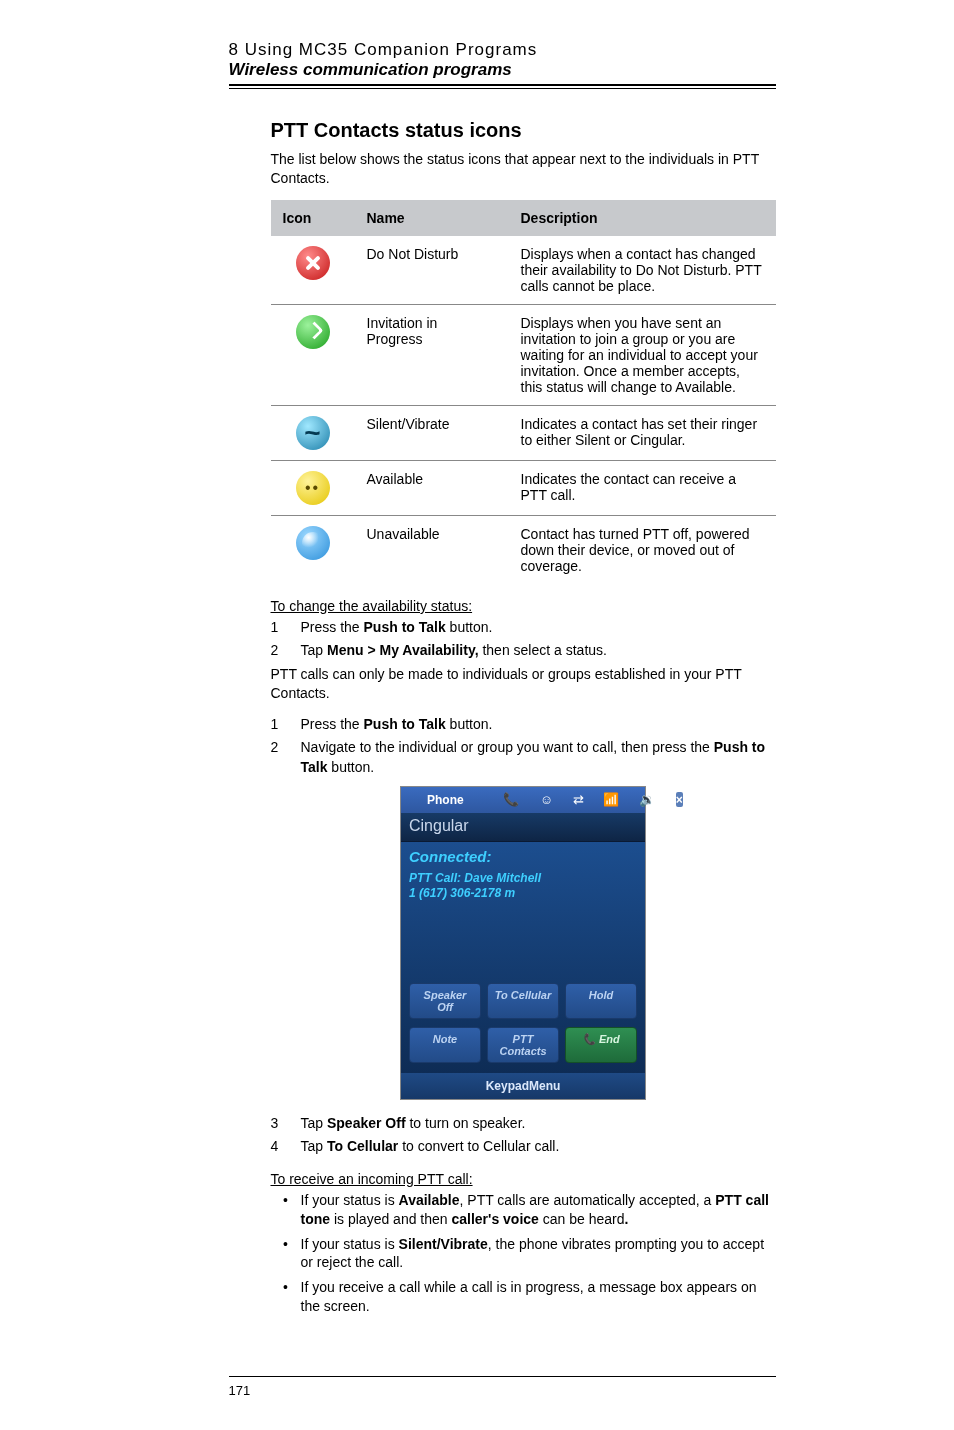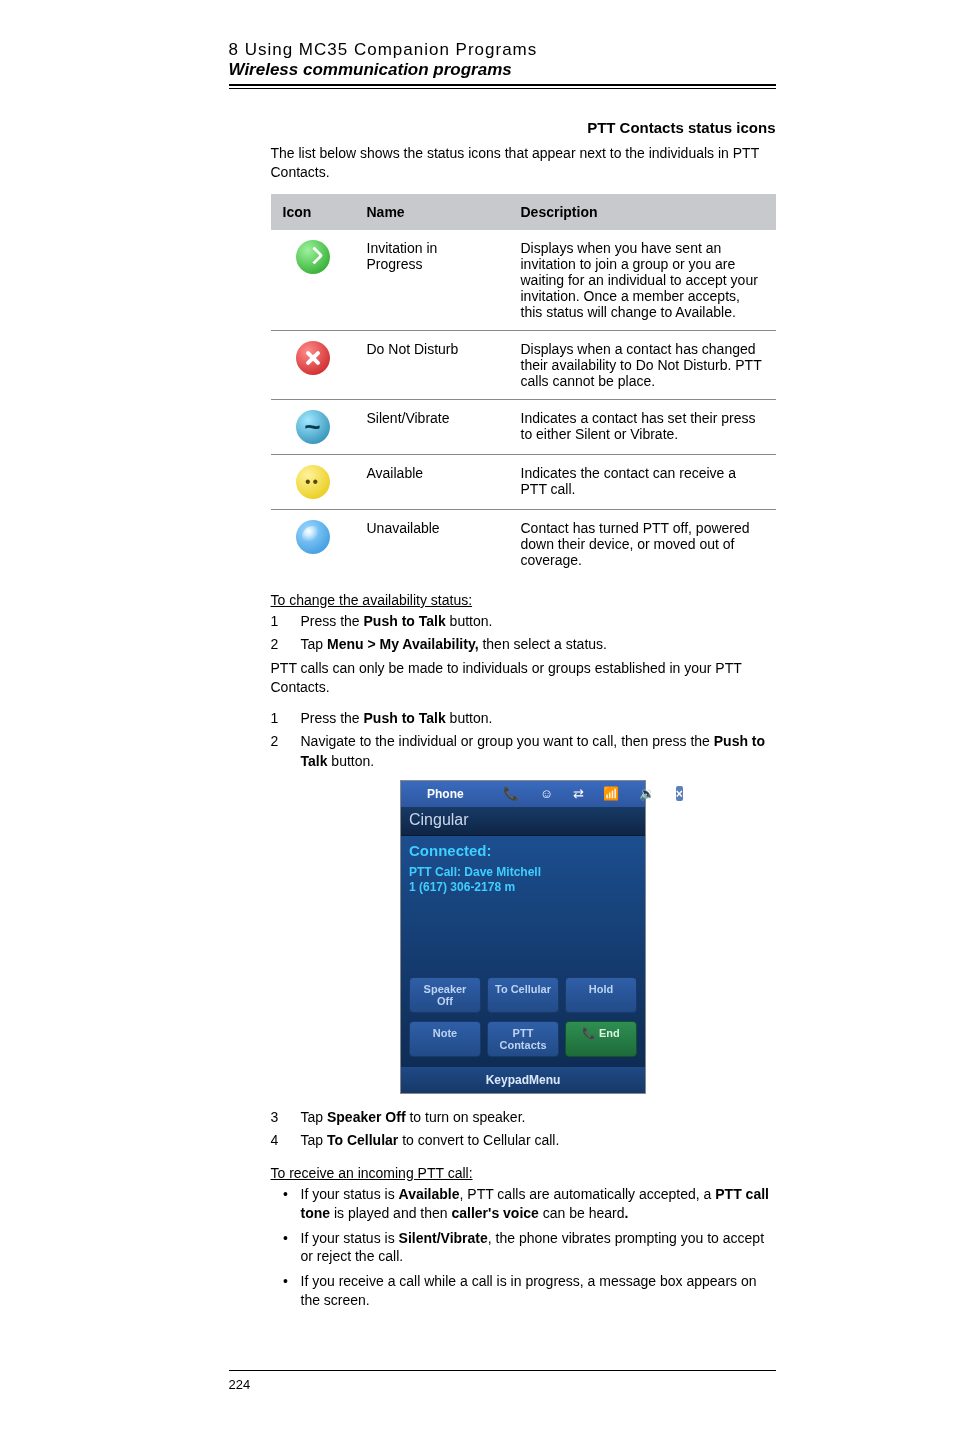--- a/index.html
+++ b/index.html
@@ -34,23 +34,22 @@
   }
   .hr-thin {
     border: none;
     border-top: 1px solid #000;
     margin: 2px 0 30px 0;
   }
   .section-content {
     margin-left: 42px;
   }
   .subheading {
-    font-size: 15px;
+    font-size: 20px;
     margin: 0 0 8px 0;
-    text-align: right;
   }
   .para {
     font-size: 14px;
     line-height: 1.35;
     margin: 0 0 12px 0;
   }
   .table {
     width: 100%;
     border-collapse: collapse;
     font-size: 14px;
@@ -169,20 +168,21 @@
     padding: 4px 8px 6px 8px;
     color: #c9d7ec;
     font-size: 16px;
     border-bottom: 1px solid #0a1a33;
   }
   .phone-body {
     background: linear-gradient(#1c4e8f, #0e2c55);
     padding: 6px 8px 10px 8px;
     min-height: 210px;
     position: relative;
+    font-style: italic;
   }
   .connected {
     color: #3ecfff;
     font-weight: bold;
     font-size: 15px;
     margin-bottom: 6px;
   }
   .call-line {
     color: #3ecfff;
     font-weight: bold;
@@ -256,38 +256,38 @@
       <thead>
         <tr>
           <th>Icon</th>
           <th>Name</th>
           <th>Description</th>
         </tr>
       </thead>
       <tbody>
         <tr>
           <td class="icon-cell">
+              <div class="icon-circle ic-red"></div>
+            </td>
+          <td class="name-cell">Do Not Disturb</td>
+          <td>Displays when a contact has changed their availability to Do Not Disturb. PTT calls cannot be place.</td>
+        </tr>
+        <tr>
+          <td class="icon-cell">
               <div class="icon-circle ic-green"></div>
             </td>
           <td class="name-cell">Invitation in Progress</td>
           <td>Displays when you have sent an invitation to join a group or you are waiting for an individual to accept your invitation. Once a member accepts, this status will change to Available.</td>
         </tr>
         <tr>
           <td class="icon-cell">
-              <div class="icon-circle ic-red"></div>
-            </td>
-          <td class="name-cell">Do Not Disturb</td>
-          <td>Displays when a contact has changed their availability to Do Not Disturb. PTT calls cannot be place.</td>
-        </tr>
-        <tr>
-          <td class="icon-cell">
               <div class="icon-circle ic-vibrate"></div>
             </td>
           <td class="name-cell">Silent/Vibrate</td>
-          <td>Indicates a contact has set their press to either Silent or Vibrate.</td>
+          <td>Indicates a contact has set their ringer to either Silent or Cingular.</td>
         </tr>
         <tr>
           <td class="icon-cell">
               <div class="icon-circle ic-yellow"></div>
             </td>
           <td class="name-cell">Available</td>
           <td>Indicates the contact can receive a PTT call.</td>
         </tr>
         <tr>
           <td class="icon-cell">
@@ -386,14 +386,14 @@
       </li>
       <li>
         <span class="dot">•</span>
         <span>If you receive a call while a call is in progress, a message box appears on the screen.</span>
       </li>
     </ul>
 
   </div>
 
   <hr class="footer-line">
-  <div class="page-num" style="margin-top:4px">224</div>
+  <div class="page-num" style="margin-top:4px">171</div>
 </div>
 
 </body></html>

